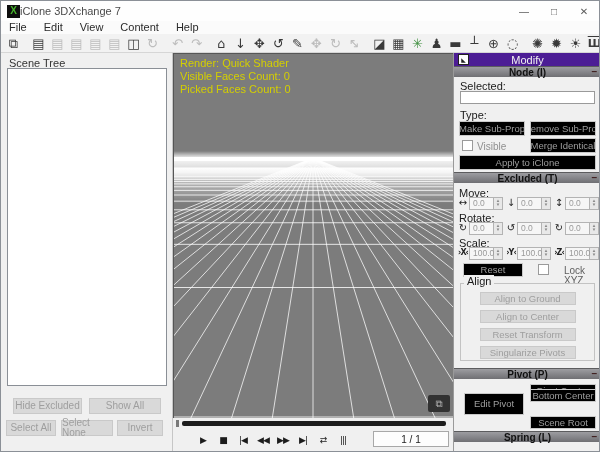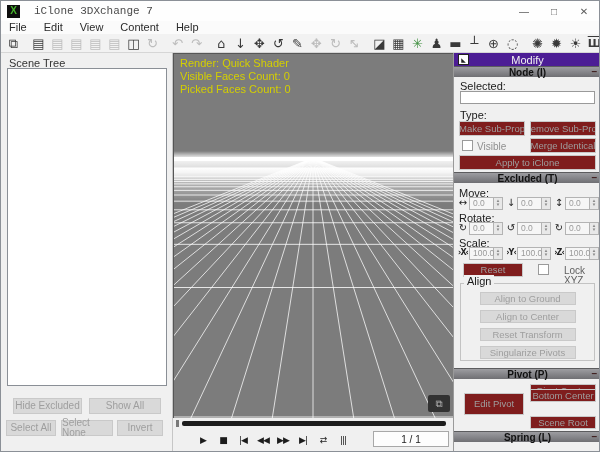--- a/index.html
+++ b/index.html
@@ -2,21 +2,21 @@
 <html><head>
 <meta charset="utf-8">
 <style>
   * { margin:0; padding:0; box-sizing:border-box; }
   body { width:600px; height:452px; font-family:"Liberation Sans","DejaVu Sans",sans-serif; background:#fff; }
   #window { position:relative; width:600px; height:452px; border:1px solid #8b9097; background:#f0f0f0; overflow:hidden; }
 
   
   #titlebar { position:absolute; left:0; top:0; width:598px; height:20px; background:#fefefe; display:flex; align-items:center; }
   #app-logo { width:13px; height:13px; margin-left:6px; background:#0e0e0e; color:#46b42c; font-size:10px; font-weight:bold; display:flex; align-items:center; justify-content:center; line-height:1; }
-  #app-title { margin-left:14px; font-size:11px; color:#4a4a4a;font-family:Liberation Mono, monospace; }
+  #app-title { margin-left:0; font-size:11px; color:#4a4a4a; }
   #win-controls { margin-left:auto; display:flex; height:100%; }
   .win-btn { width:30px; height:100%; display:flex; align-items:center; justify-content:center; font-size:10px; color:#5a5a5a; }
 
   
   #menubar { position:absolute; left:0; top:20px; width:598px; height:13px; background:#fbfbfb; display:flex; align-items:center; padding-left:8px; gap:17px; }
   .menu-item { font-size:11px; color:#2a2a2a; line-height:1; }
 
   
   #toolbar { position:absolute; left:0; top:33px; width:598px; height:19px; background:#f2f2f2; border-bottom:1px solid #d6d6d6; display:flex; align-items:center; padding-left:3px; }
   .tb-group { display:flex; align-items:center; }
@@ -48,21 +48,21 @@
   #frame-box { position:absolute; right:4px; top:13px; width:76px; height:16px; background:#fdfdfd; border:1px solid #a8a8a8; font-size:10px; color:#222; display:flex; align-items:center; justify-content:center; }
 
   
   #right-panel { position:absolute; left:452px; top:52px; width:148px; height:399px; background:#f0f0f0; border-left:1px solid #9a9a9a; }
   #modify-header { position:absolute; left:0; top:0; width:147px; height:13px; background:#4c1d95; color:#f2f2f2; font-size:11px; display:flex; align-items:center; justify-content:center; }
   #dock-icon { position:absolute; left:4px; top:1px; width:11px; height:11px; background:#fff; border:1px solid #222; color:#222; font-size:6px; display:flex; align-items:center; justify-content:center; }
   .sec-header { position:absolute; left:0; width:147px; height:11px; background:linear-gradient(#9d9da1,#6f6f73); color:#111; font-size:10px; font-weight:bold; display:flex; align-items:center; justify-content:center; border-top:1px solid #5c5c5e; }
   .sec-collapse { position:absolute; right:4px; top:-1px; font-size:10px; color:#402020; font-weight:bold; }
   .rp-label { position:absolute; font-size:11px; color:#1a1a1a; line-height:1; }
   .rp-input { position:absolute; background:#fff; border:1px solid #9a9a9a; }
-  .rp-btn { position:absolute; background:#7f1d1d; border:1px solid #c9c9c9; color:#9e9e9e; font-size:9.5px; display:flex; align-items:center; justify-content:center; line-height:1; white-space:nowrap; overflow:hidden; }
+  .rp-btn { position:absolute; background:#000000; border:1px solid #c9c9c9; color:#9e9e9e; font-size:9.5px; display:flex; align-items:center; justify-content:center; line-height:1; white-space:nowrap; overflow:hidden; }
   .rp-check { position:absolute; width:11px; height:11px; background:#fff; border:1px solid #9a9a9a; }
   .rp-chklabel { position:absolute; font-size:10px; color:#8f8f8f; line-height:1; }
   .tf-row { position:absolute; left:3px; width:144px; height:14px; display:flex; align-items:center; }
   .tf-group { display:flex; align-items:center; width:48px; }
   .tf-icon { width:12px; font-size:10px; color:#222; text-align:center; font-family:"DejaVu Sans",sans-serif; line-height:1; }
   .tf-icon.small { font-size:8px; font-weight:bold; letter-spacing:-1px; }
   .tf-field { width:25px; height:13px; background:#f6f6f6; border:1px solid #b3b3b3; font-size:8.5px; color:#9a9a9a; display:flex; align-items:center; padding-left:3px; }
   .tf-spin { width:9px; height:13px; background:#e8e8e8; border:1px solid #b3b3b3; border-left:none; display:flex; flex-direction:column; align-items:center; justify-content:center; font-size:4.5px; color:#8a8a8a; line-height:1; }
   #align-box { position:absolute; left:6px; top:230px; width:135px; height:78px; border:1px solid #c3c3c3; }
   #align-label { position:absolute; left:10px; top:222px; font-size:11px; color:#1a1a1a; background:#f0f0f0; padding:0 3px; }

